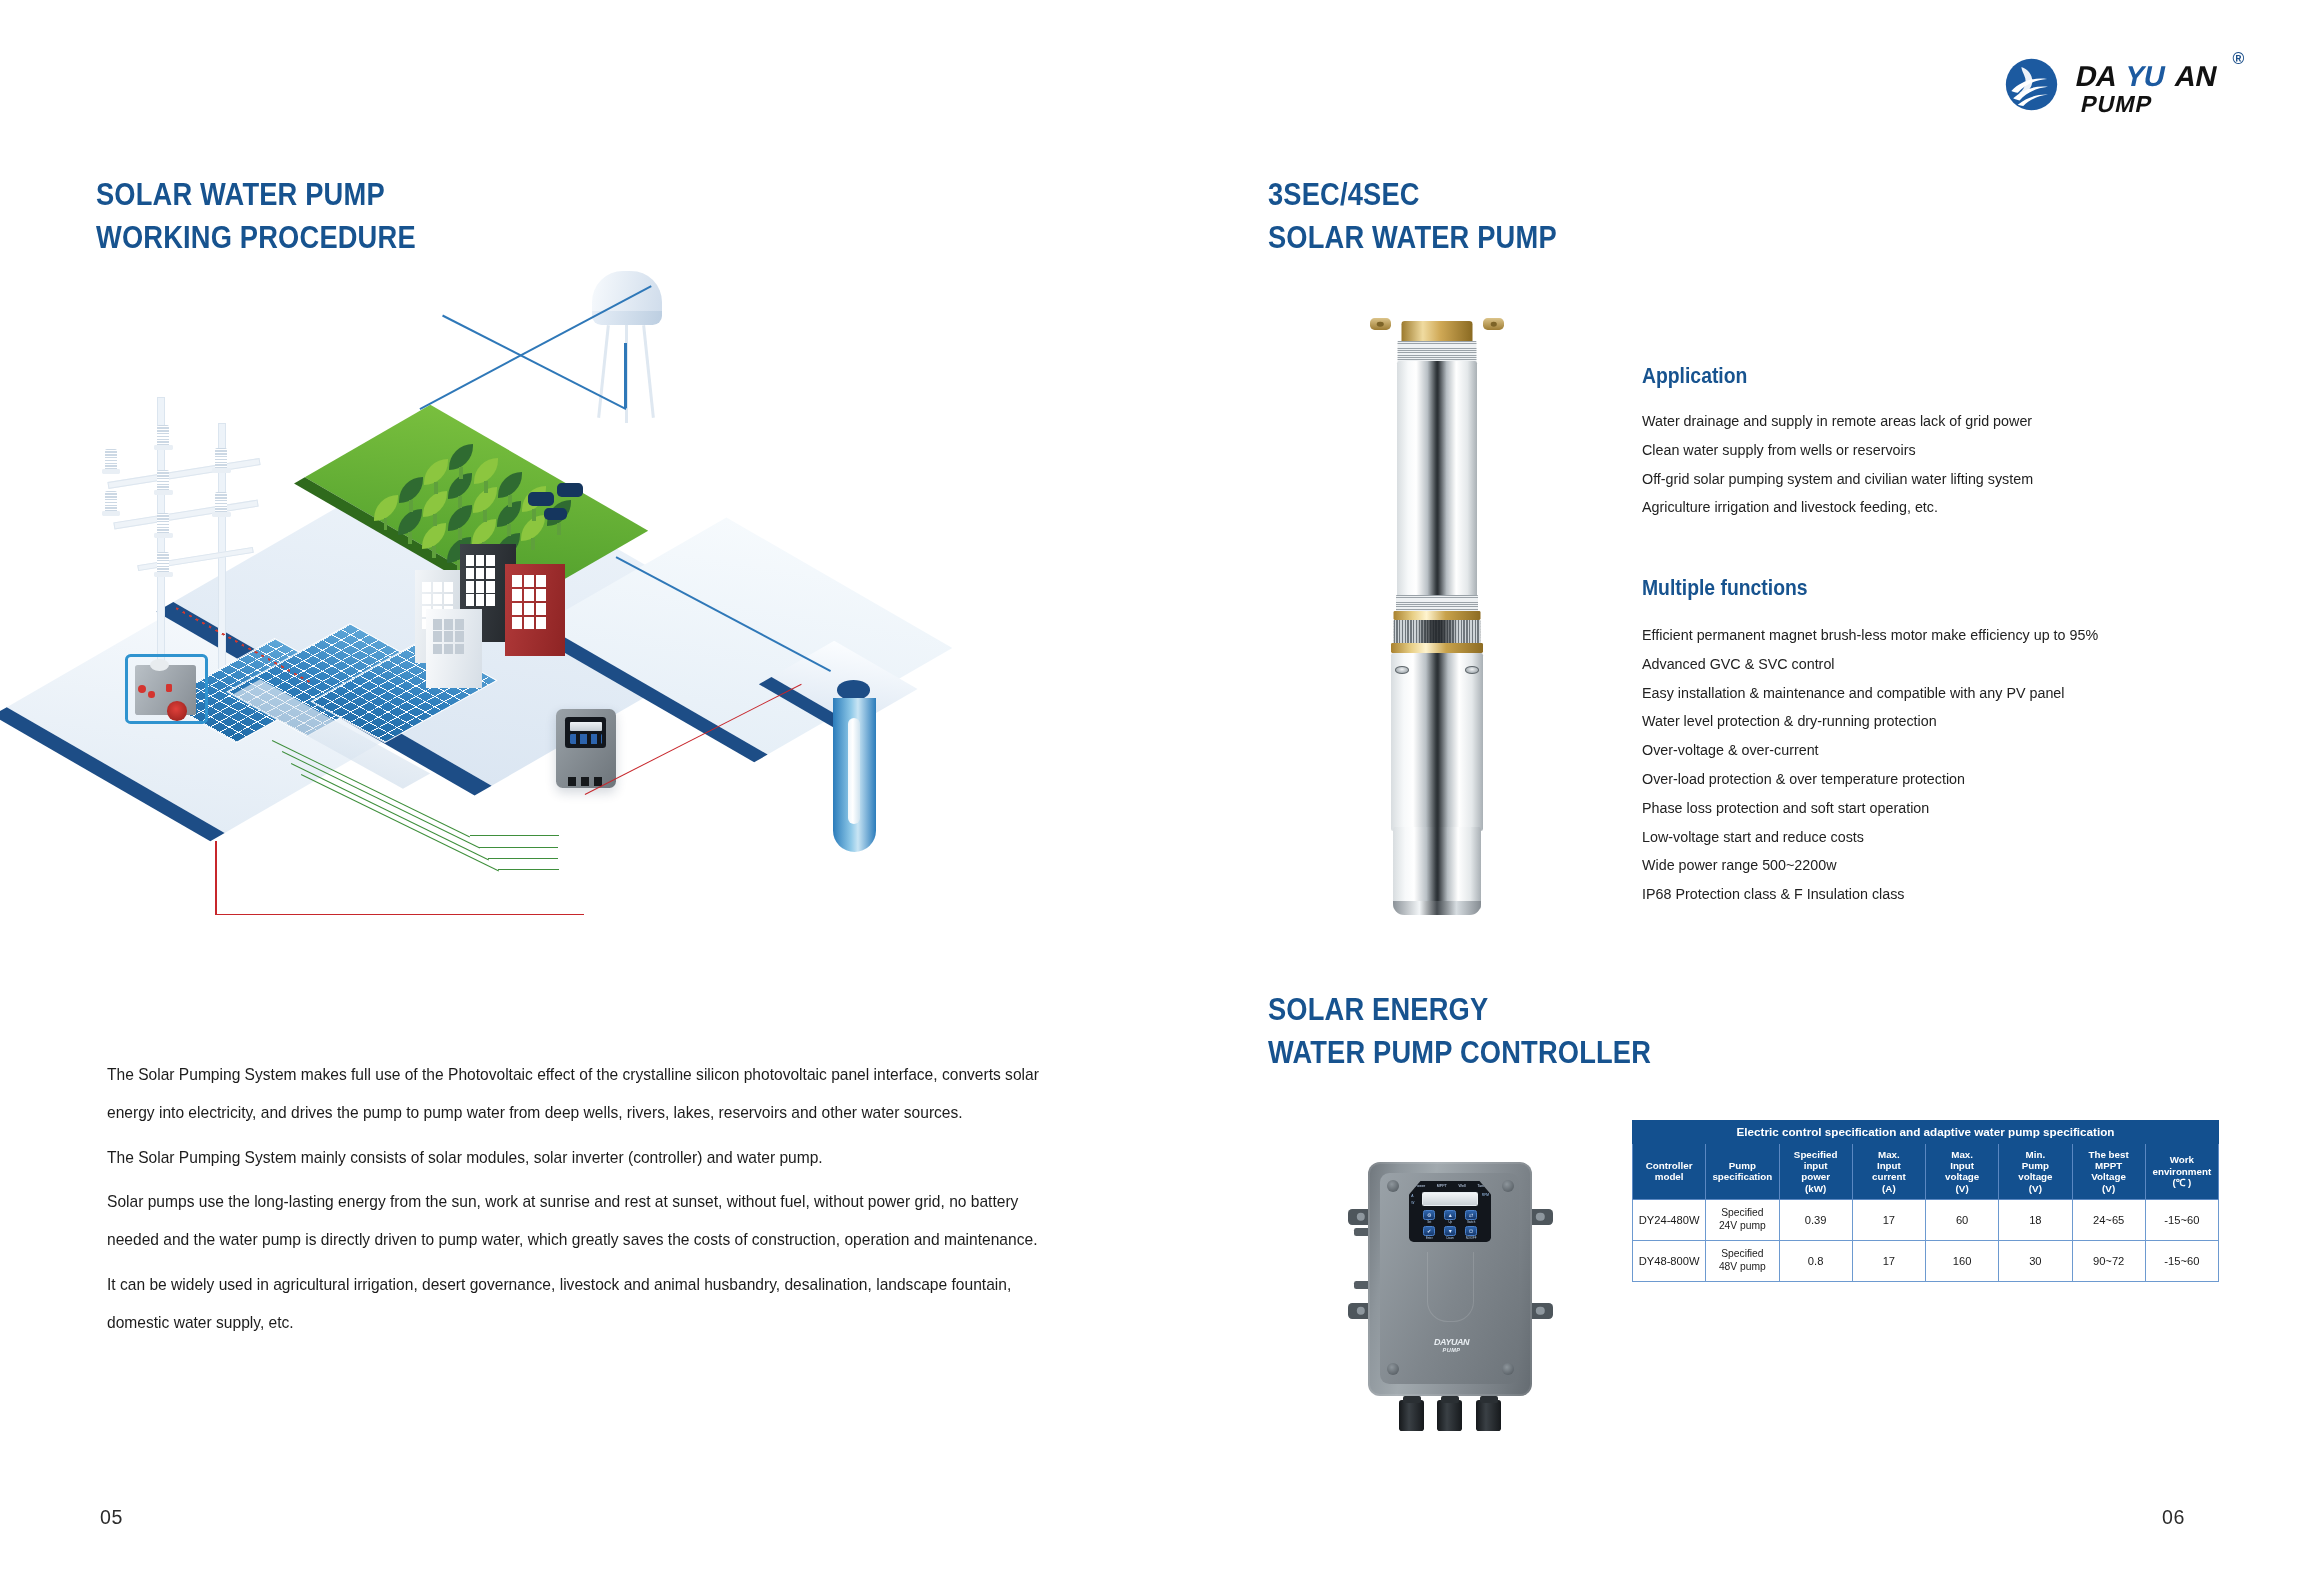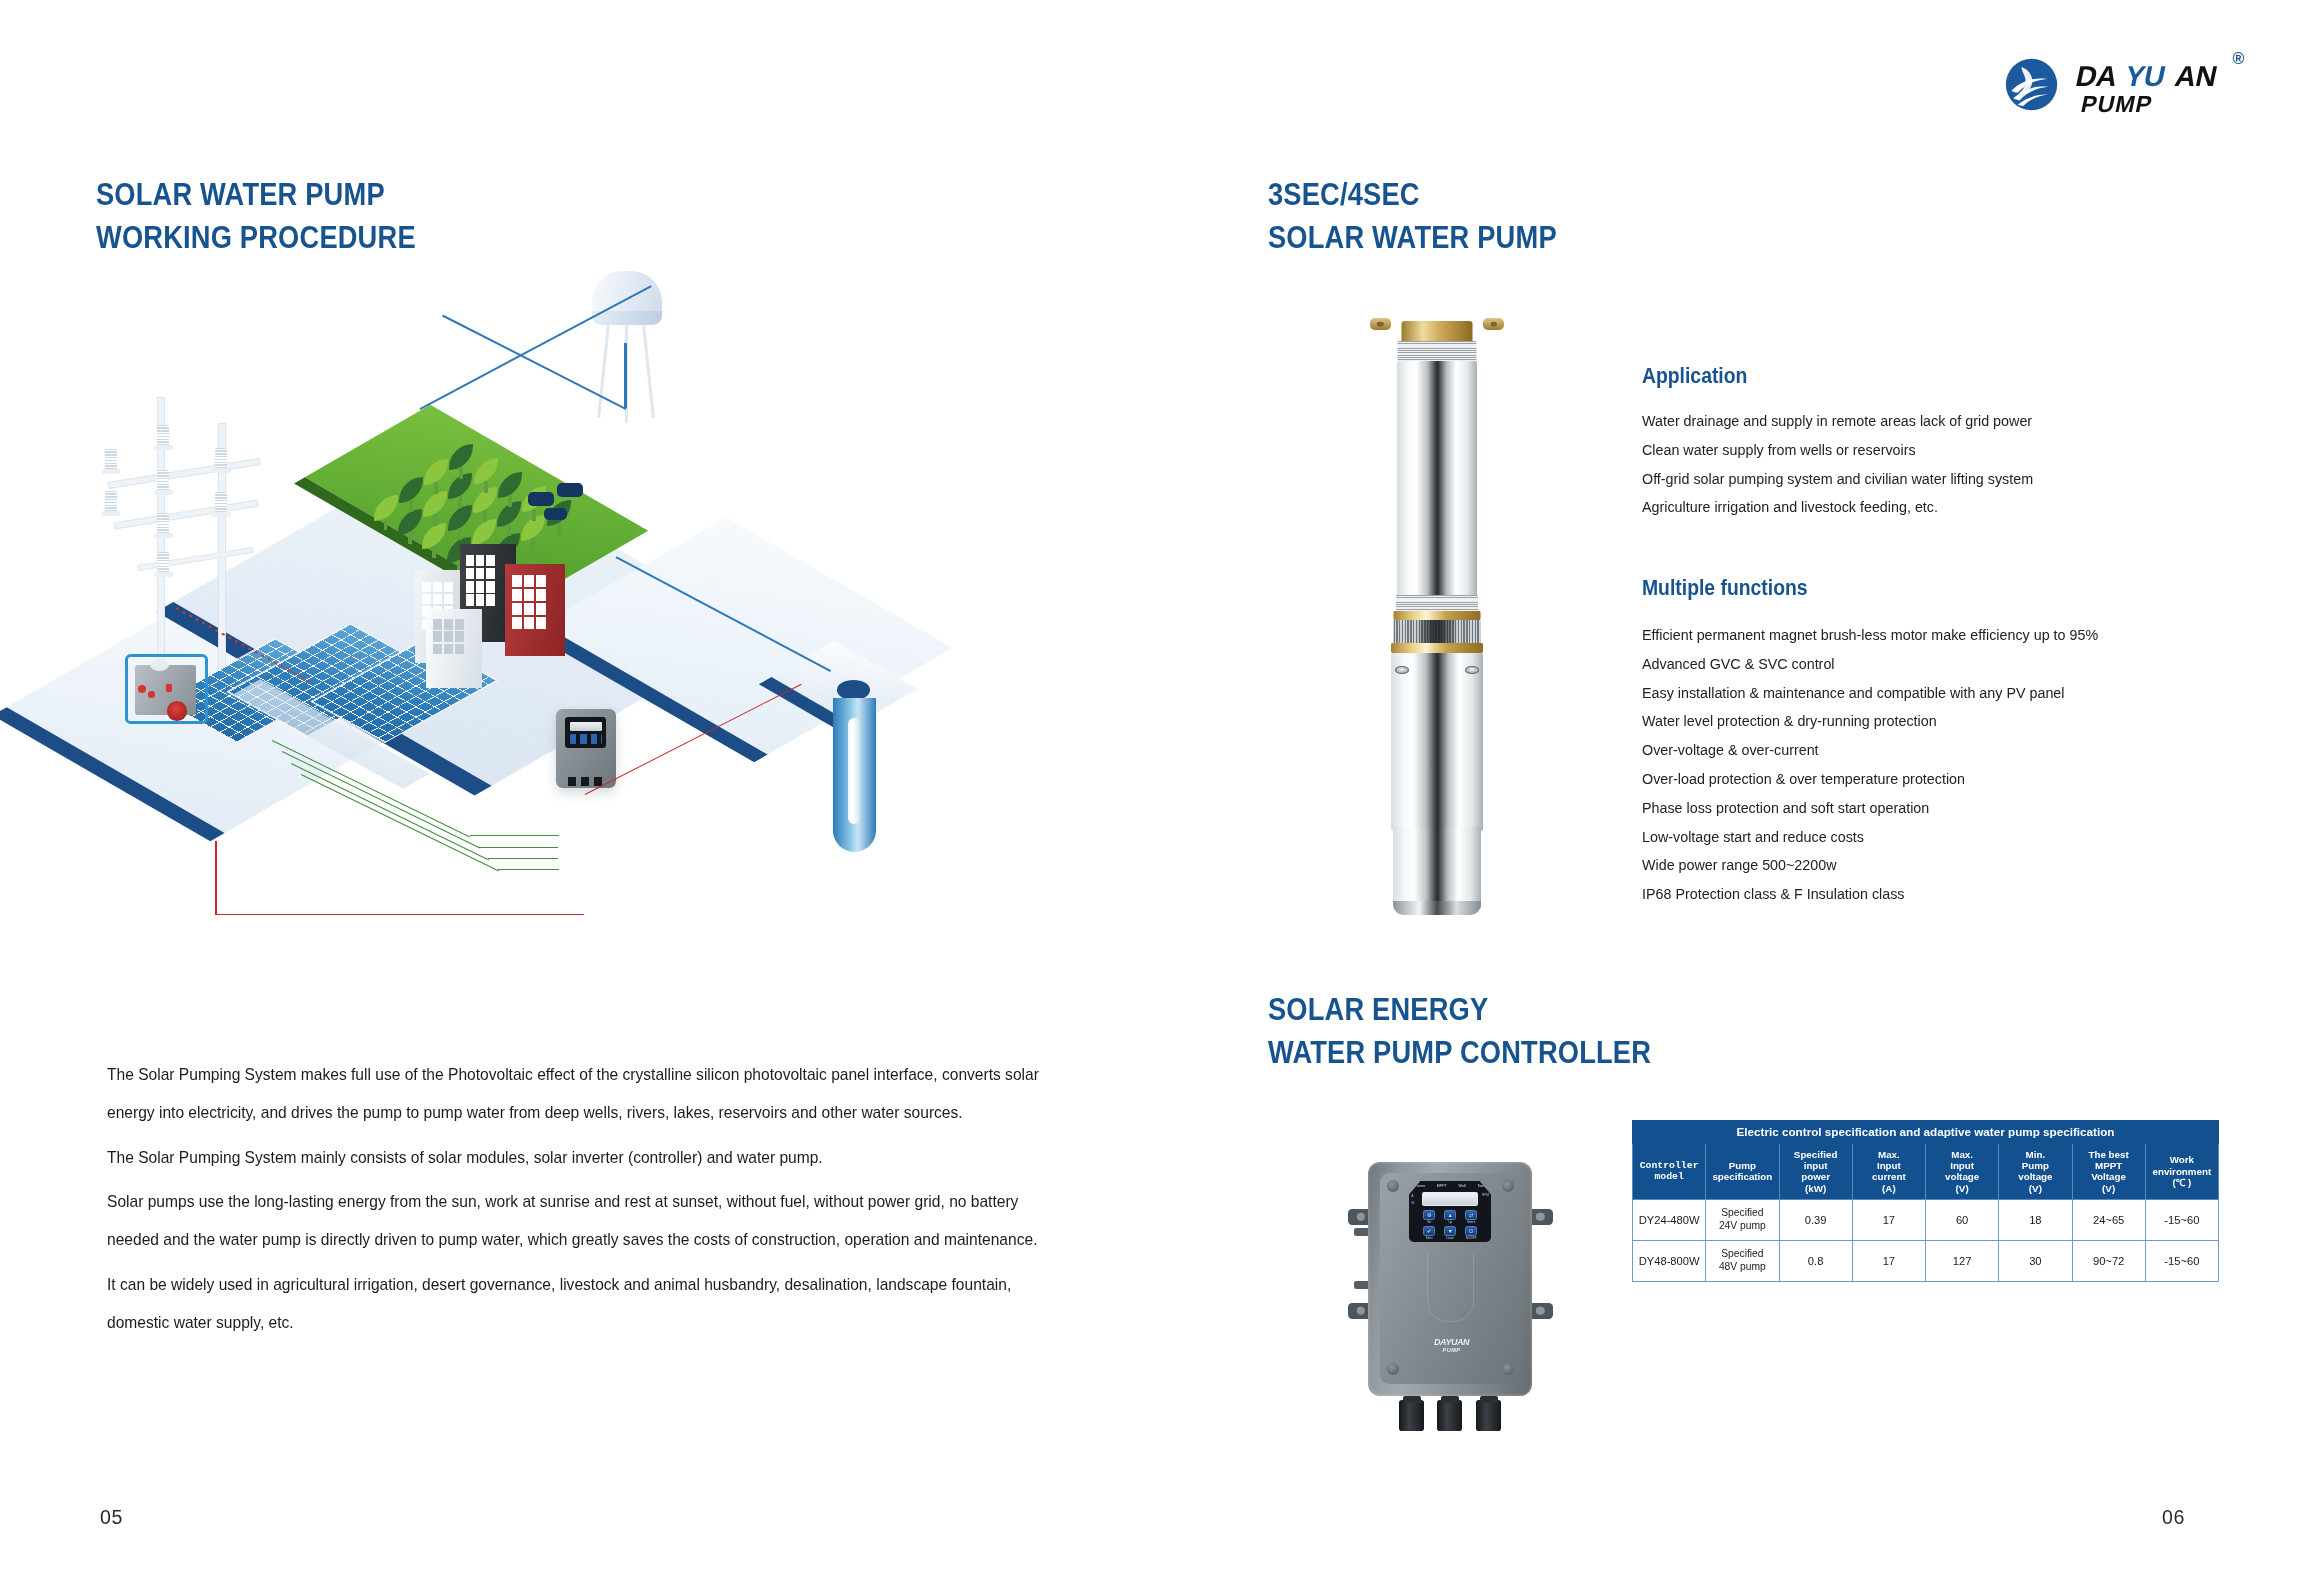--- a/index.html
+++ b/index.html
@@ -619,21 +619,21 @@
   </div>
 
   <table id="spec-table">
     <thead>
       <tr>
           <th class="cap" colspan="8" style="white-space: pre-line;">Electric control specification and adaptive water pump specification</th>
         </tr>
     </thead>
     <thead class="cols">
       <tr>
-        <th class="c0" style="white-space: pre-line; font-family: Liberation Mono, monospace;">Controller
+        <th class="c0" style="white-space: pre-line;">Controller
 model</th>
         <th class="c1" style="white-space: pre-line;">Pump
 specification</th>
         <th class="c2" style="white-space: pre-line;">Specified
 input
 power
 (kW)</th>
         <th class="c3" style="white-space: pre-line;">Max.
 Input
 current
@@ -666,21 +666,21 @@
         <td>18</td>
         <td>24~65</td>
         <td>-15~60</td>
       </tr>
       <tr>
         <td>DY48-800W</td>
         <td class="two" style="white-space: pre-line;">Specified
 48V pump</td>
         <td>0.8</td>
         <td>17</td>
-        <td>127</td>
+        <td>160</td>
         <td>30</td>
         <td>90~72</td>
         <td>-15~60</td>
       </tr>
     </tbody>
   </table>
 
   <div class="pageno" id="pg-right">06</div>
 </div>
 

